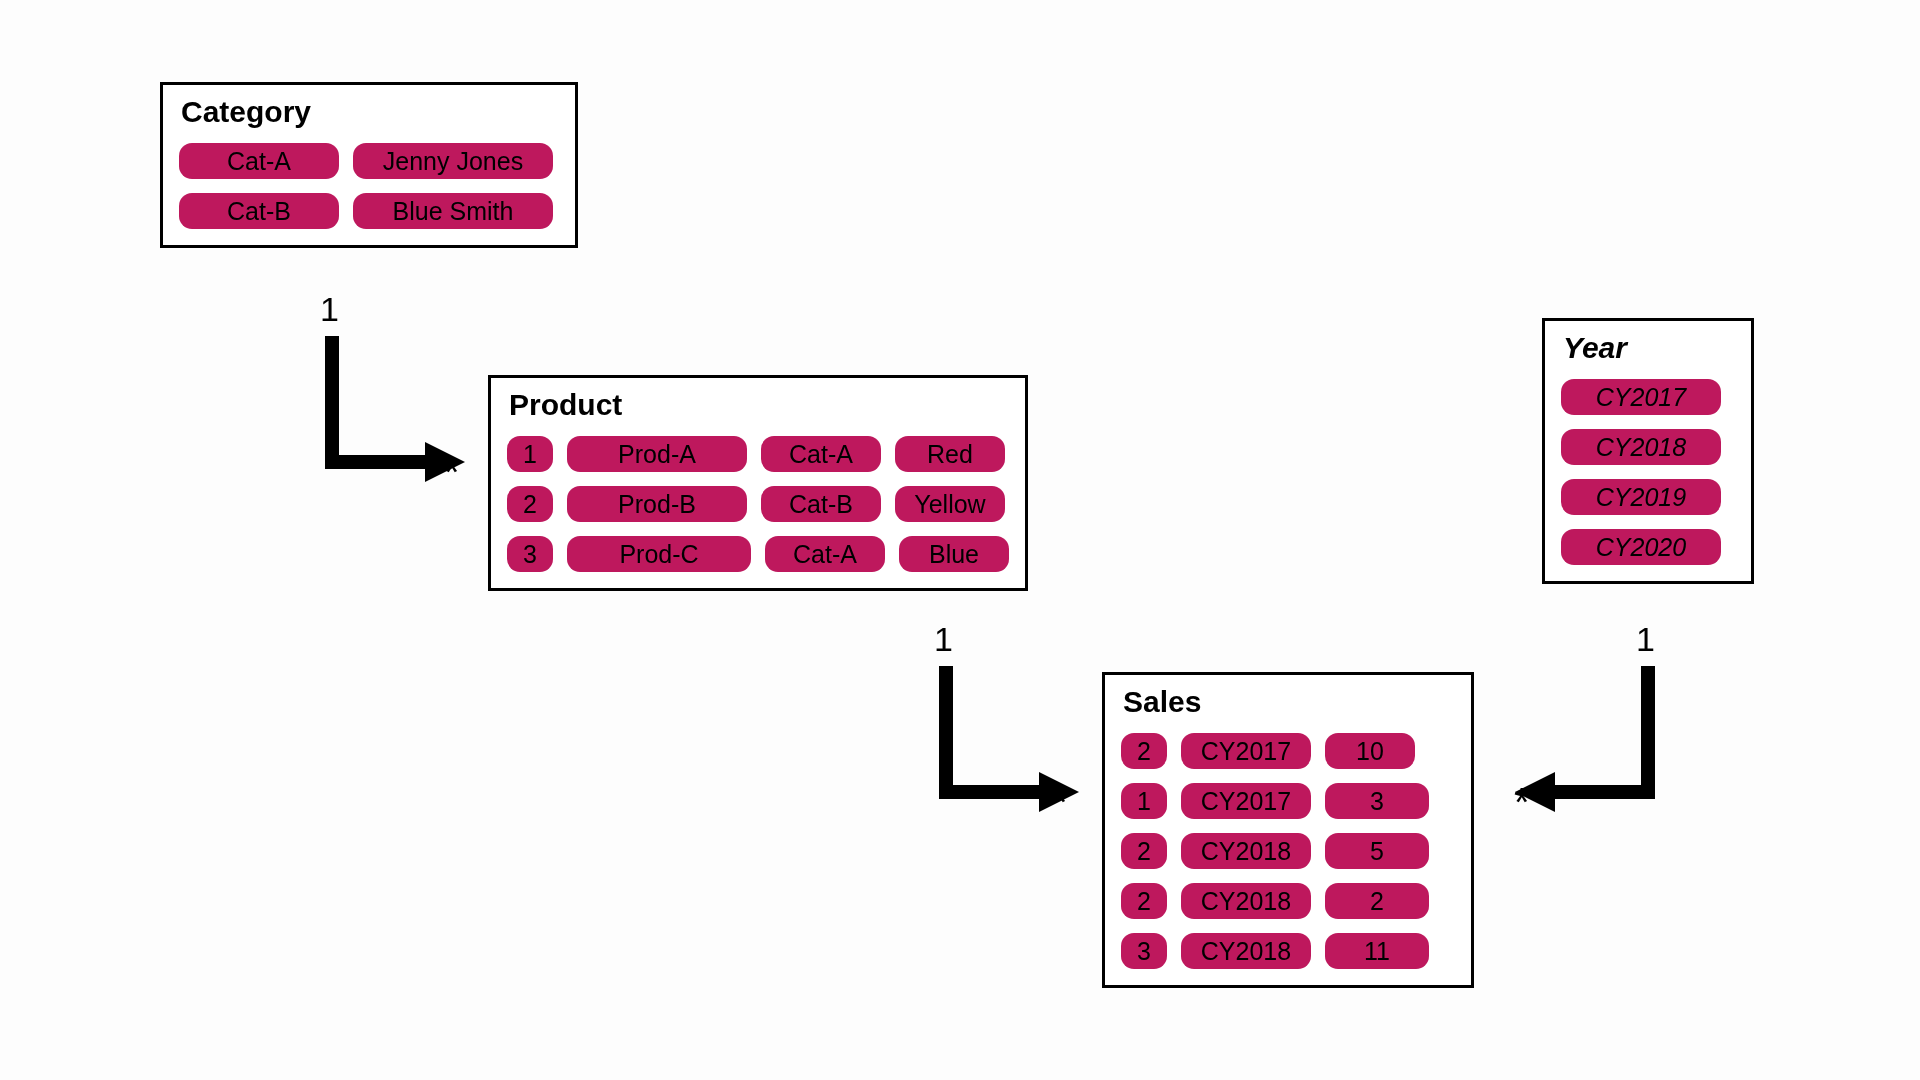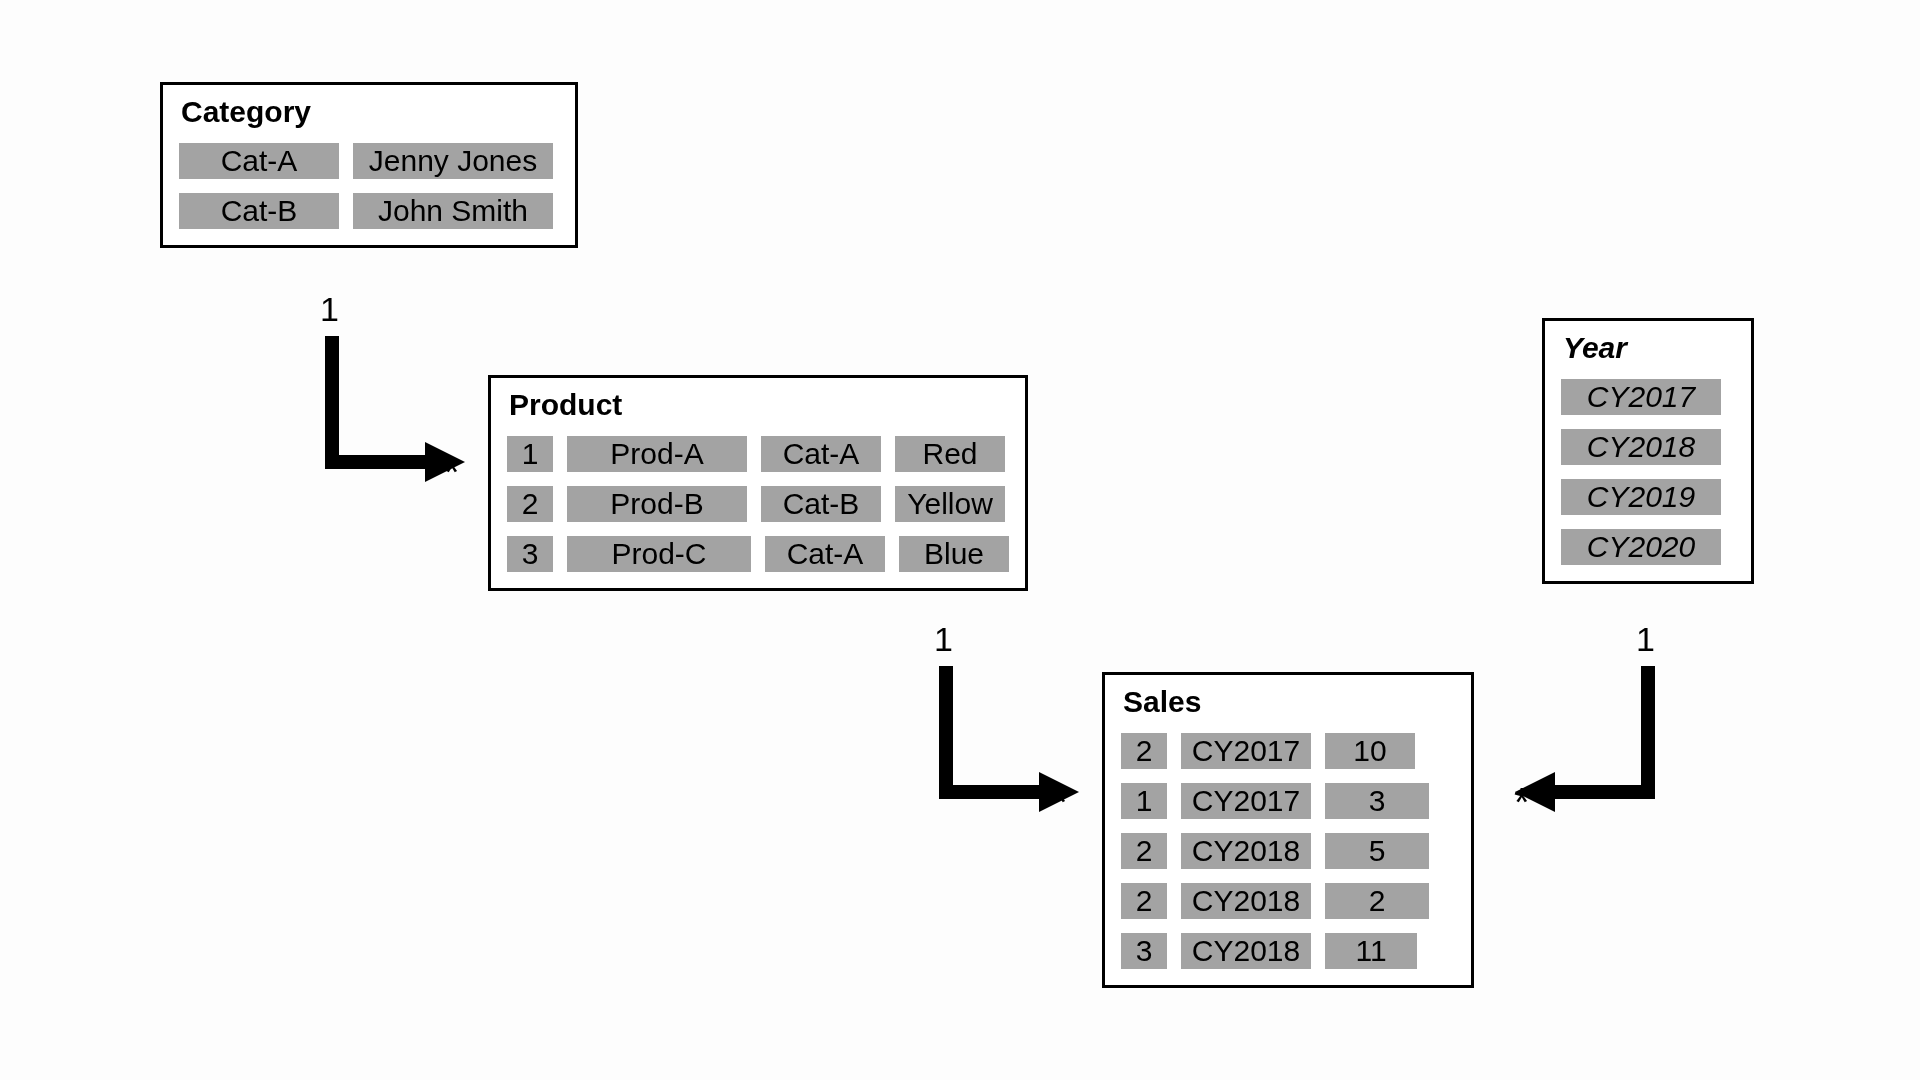--- a/index.html
+++ b/index.html
@@ -28,27 +28,28 @@
     font-size: 30px;
     margin: 0 0 10px 2px;
   }
   .row {
     display: flex;
     gap: 14px;
     margin-top: 14px;
   }
   .row:first-of-type { margin-top: 6px; }
   .cell {
-    background: #a3a3a3;
+    background: #be185d;
     display: flex;
     align-items: center;
     justify-content: center;
-    font-size: 30px;
+    font-size: 25px;
     height: 36px;
     box-sizing: border-box;
+    border-radius: 13px;
   }
   .label {
     position: absolute;
     font-size: 34px;
   }
   .star { font-size: 40px; }
   svg.connector {
     position: absolute;
     overflow: visible;
   }
@@ -59,21 +60,21 @@
 <div class="canvas">
 
   <div class="entity" style="left:160px; top:82px; width:418px;">
     <div class="entity-title">Category</div>
     <div class="row">
       <div class="cell" style="width:160px">Cat-A</div>
       <div class="cell" style="width:200px">Jenny Jones</div>
     </div>
     <div class="row">
       <div class="cell" style="width:160px">Cat-B</div>
-      <div class="cell" style="width:200px">John Smith</div>
+      <div class="cell" style="width:200px">Blue Smith</div>
     </div>
   </div>
 
   <div class="entity" style="left:488px; top:375px; width:540px;">
     <div class="entity-title">Product</div>
     <div class="row">
       <div class="cell" style="width:46px">1</div>
       <div class="cell" style="width:180px">Prod-A</div>
       <div class="cell" style="width:120px">Cat-A</div>
       <div class="cell" style="width:110px">Red</div>
@@ -126,21 +127,21 @@
       <div class="cell" style="width:104px">5</div>
     </div>
     <div class="row">
       <div class="cell" style="width:46px">2</div>
       <div class="cell" style="width:130px">CY2018</div>
       <div class="cell" style="width:104px">2</div>
     </div>
     <div class="row">
       <div class="cell" style="width:46px">3</div>
       <div class="cell" style="width:130px">CY2018</div>
-      <div class="cell" style="width:92px">11</div>
+      <div class="cell" style="width:104px">11</div>
     </div>
   </div>
 
   <div class="label" style="left:320px; top:290px;">1</div>
   <div class="label star" style="left:444px; top:450px;">*</div>
 
   <div class="label" style="left:934px; top:620px;">1</div>
   <div class="label star" style="left:1052px; top:780px;">*</div>
 
   <div class="label" style="left:1636px; top:620px;">1</div>

